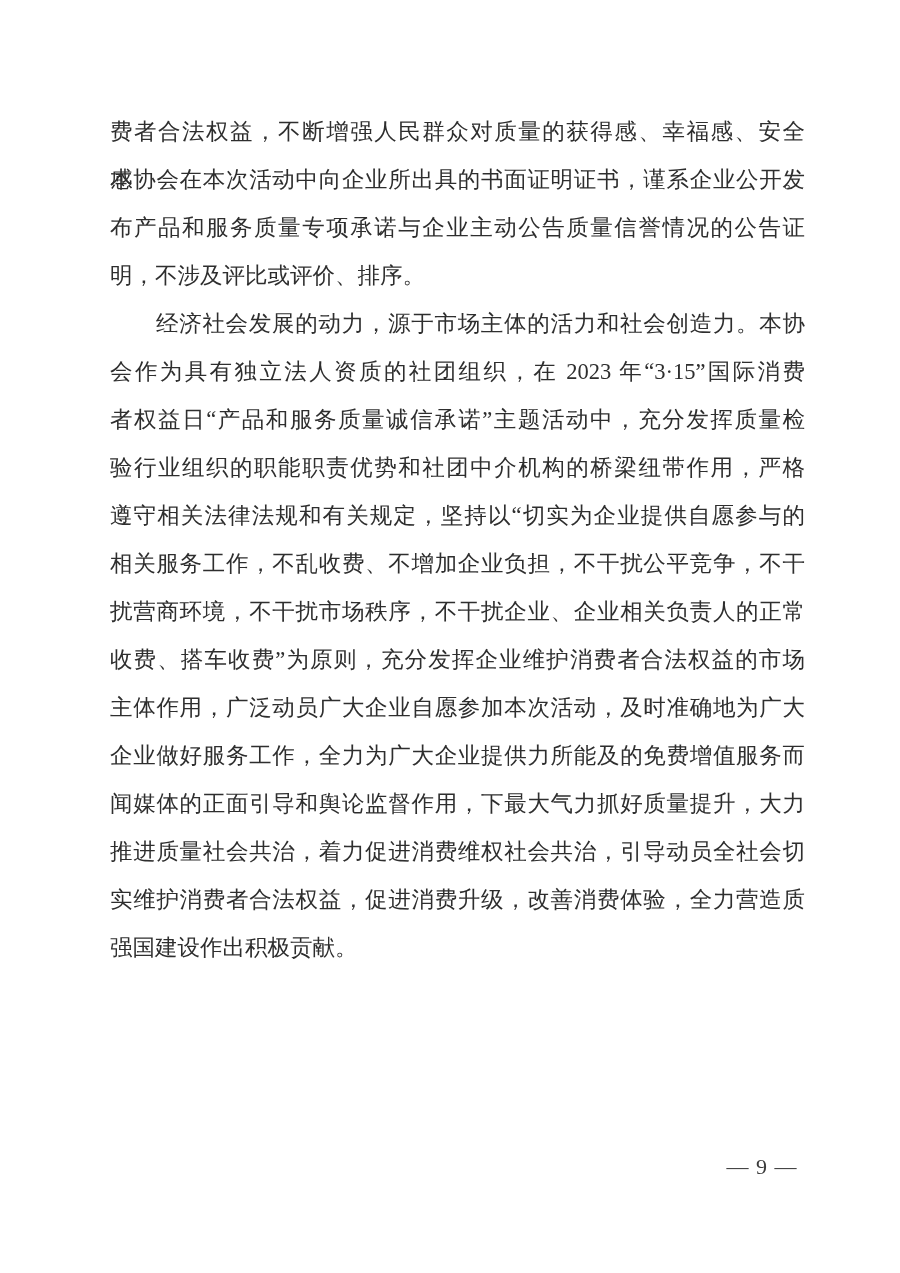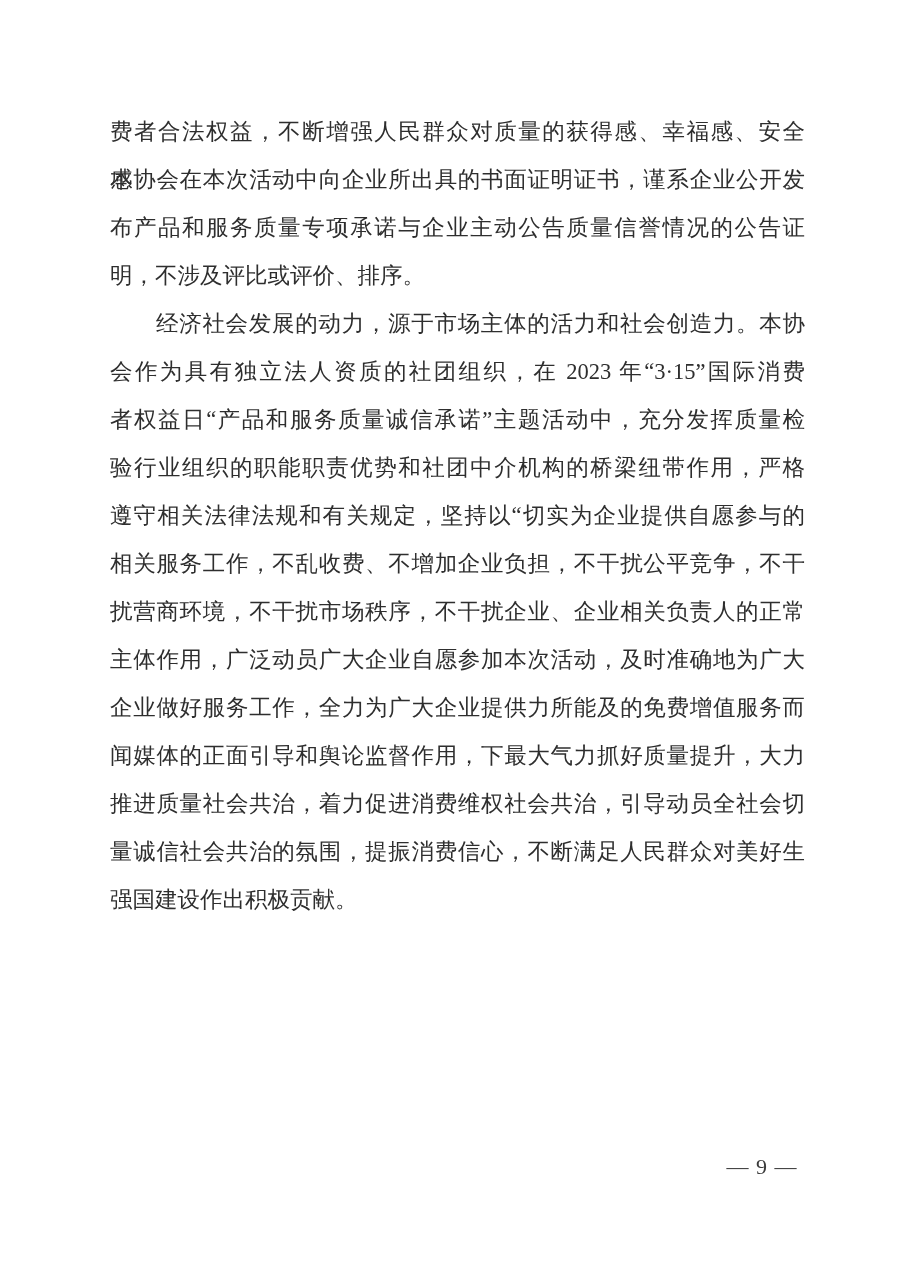--- a/index.html
+++ b/index.html
@@ -67,21 +67,22 @@
       <div class="line">本协会在本次活动中向企业所出具的书面证明证书，谨系企业公开发</div>
       <div class="line">布产品和服务质量专项承诺与企业主动公告质量信誉情况的公告证</div>
       <div class="line pend">明，不涉及评比或评价、排序。</div>
       <div class="line ind">经济社会发展的动力，源于市场主体的活力和社会创造力。本协</div>
       <div class="line">会作为具有独立法人资质的社团组织，在 2023 年“3·15”国际消费</div>
       <div class="line">者权益日“产品和服务质量诚信承诺”主题活动中，充分发挥质量检</div>
       <div class="line">验行业组织的职能职责优势和社团中介机构的桥梁纽带作用，严格</div>
       <div class="line">遵守相关法律法规和有关规定，坚持以“切实为企业提供自愿参与的</div>
       <div class="line">相关服务工作，不乱收费、不增加企业负担，不干扰公平竞争，不干</div>
       <div class="line">扰营商环境，不干扰市场秩序，不干扰企业、企业相关负责人的正常</div>
+      <div class="line">收费、搭车收费”为原则，充分发挥企业维护消费者合法权益的市场</div>
       <div class="line">主体作用，广泛动员广大企业自愿参加本次活动，及时准确地为广大</div>
       <div class="line">企业做好服务工作，全力为广大企业提供力所能及的免费增值服务而</div>
       <div class="line">闻媒体的正面引导和舆论监督作用，下最大气力抓好质量提升，大力</div>
       <div class="line">推进质量社会共治，着力促进消费维权社会共治，引导动员全社会切</div>
-      <div class="line">量诚信社会共治的氛围，提振消费信心，不断满足人民群众对美好生</div>
+      <div class="line">实维护消费者合法权益，促进消费升级，改善消费体验，全力营造质</div>
       <div class="line pend">强国建设作出积极贡献。</div>
     </div>
   <div class="page-number">— 9 —</div>
 </div>
 
 </body></html>

